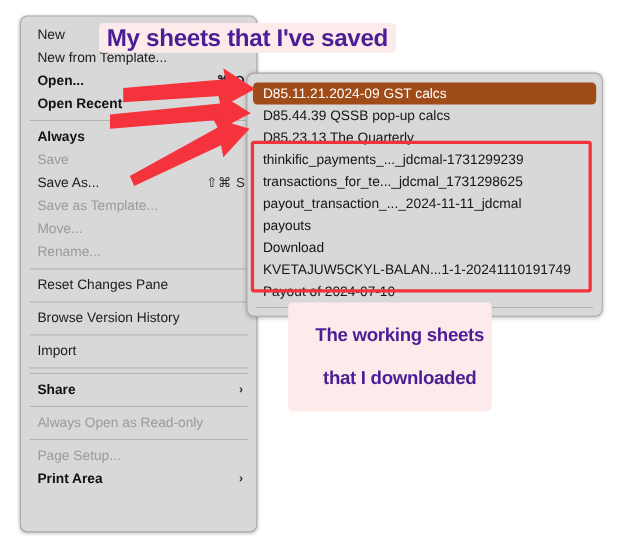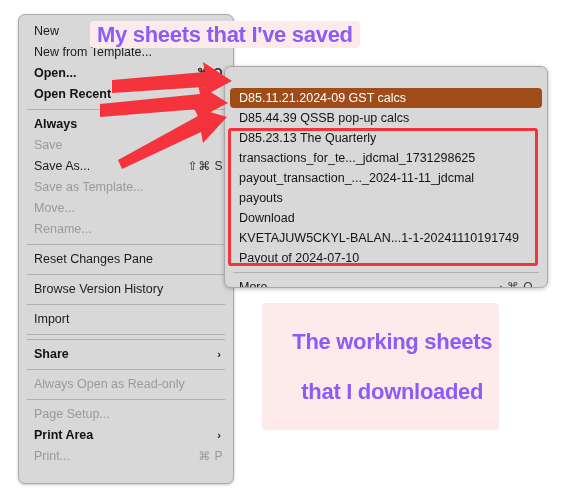--- a/index.html
+++ b/index.html
@@ -76,21 +76,21 @@
     position: absolute;
     left: 224px;
     top: 66px;
     width: 324px;
     height: 222px;
     background: #d8d8d8;
     border: 1px solid #a9a9a9;
     border-radius: 7px;
     box-shadow: 0 1px 4px rgba(0,0,0,0.25);
     box-sizing: border-box;
-    padding: 21px 0 5px 0;
+    padding: 8px 0 5px 0;
     overflow: hidden;
   }
   .srow {
     position: relative;
     height: 20px;
     line-height: 20px;
     margin: 0 5px;
     padding: 0 9px;
     font-size: 12.5px;
     color: #141414;
@@ -131,40 +131,39 @@
     border-radius: 3px;
     box-sizing: border-box;
     pointer-events: none;
   }
   #redbox-working { left: 228px; top: 128px; width: 310px; height: 138px; }
 
   
   .caption {
     position: absolute;
     background: #fdeaea;
-    color: #8b5cf6;
+    color: #4c1d95;
     font-weight: 700;
     font-family: "Liberation Sans", sans-serif;
     letter-spacing: -0.3px;
     border-radius: 4px;
     padding: 1px 7px;
     white-space: pre;
     line-height: 1.14;
   }
   #caption-saved {
     left: 90px;
     top: 21px;
     font-size: 22px;
   }
   #caption-working {
     left: 262px;
     top: 275px;
-    font-size: 22px;
+    font-size: 17px;
     text-align: center;
-    margin-top: 28px;
   }
 
   
   .arrowlayer {
     position: absolute;
     left: 0; top: 0;
     width: 566px; height: 500px;
     pointer-events: none;
   }
 </style>
@@ -247,36 +246,34 @@
       <div class="msep"></div>
       <div class="mrow dis">
         <span class="lbl">Page Setup...</span>
         <span class="sp"></span>
       </div>
       <div class="mrow bold">
         <span class="lbl">Print Area</span>
         <span class="sp"></span>
         <span class="arw">›</span>
       </div>
-      <div class="mrow dis">
-        <span class="lbl">Print...</span>
-        <span class="sp"></span>
-        <span class="sc">⌘ P</span>
-      </div>
     </div>
 
   <div class="sub-panel" id="open-recent-submenu">
       <div class="srow sel">
         <span>D85.11.21.2024-09 GST calcs</span>
       </div>
       <div class="srow">
         <span>D85.44.39 QSSB pop-up calcs</span>
       </div>
       <div class="srow">
         <span>D85.23.13 The Quarterly</span>
+      </div>
+      <div class="srow">
+        <span>thinkific_payments_..._jdcmal-1731299239</span>
       </div>
       <div class="srow">
         <span>transactions_for_te..._jdcmal_1731298625</span>
       </div>
       <div class="srow">
         <span>payout_transaction_..._2024-11-11_jdcmal</span>
       </div>
       <div class="srow">
         <span>payouts</span>
       </div>

